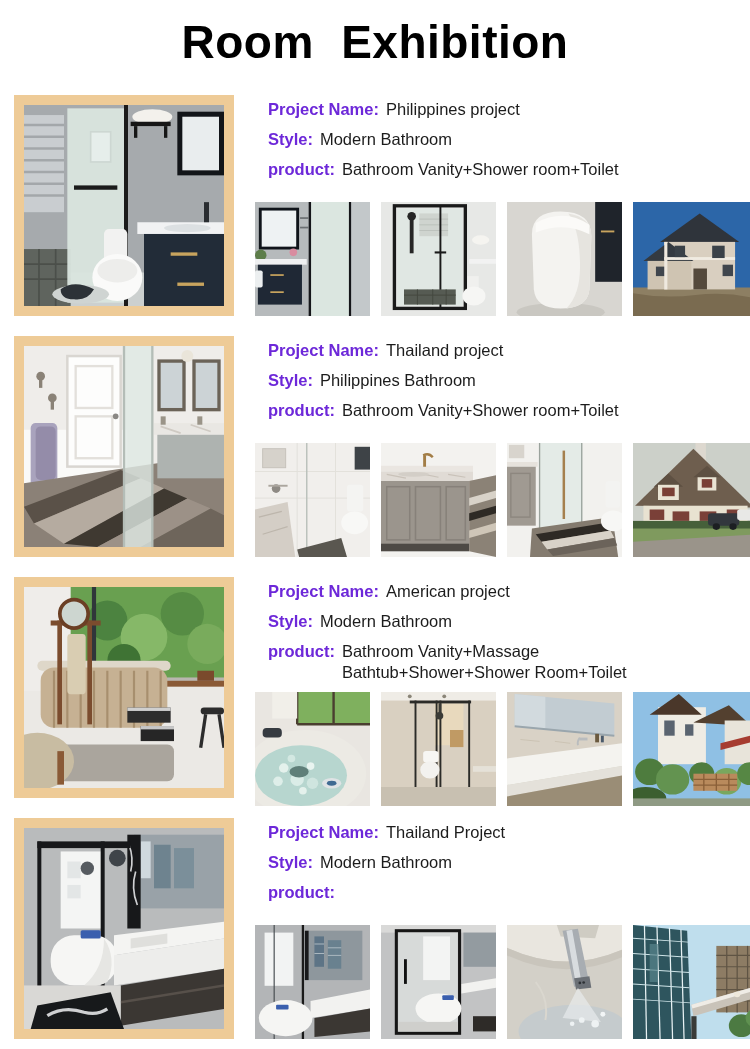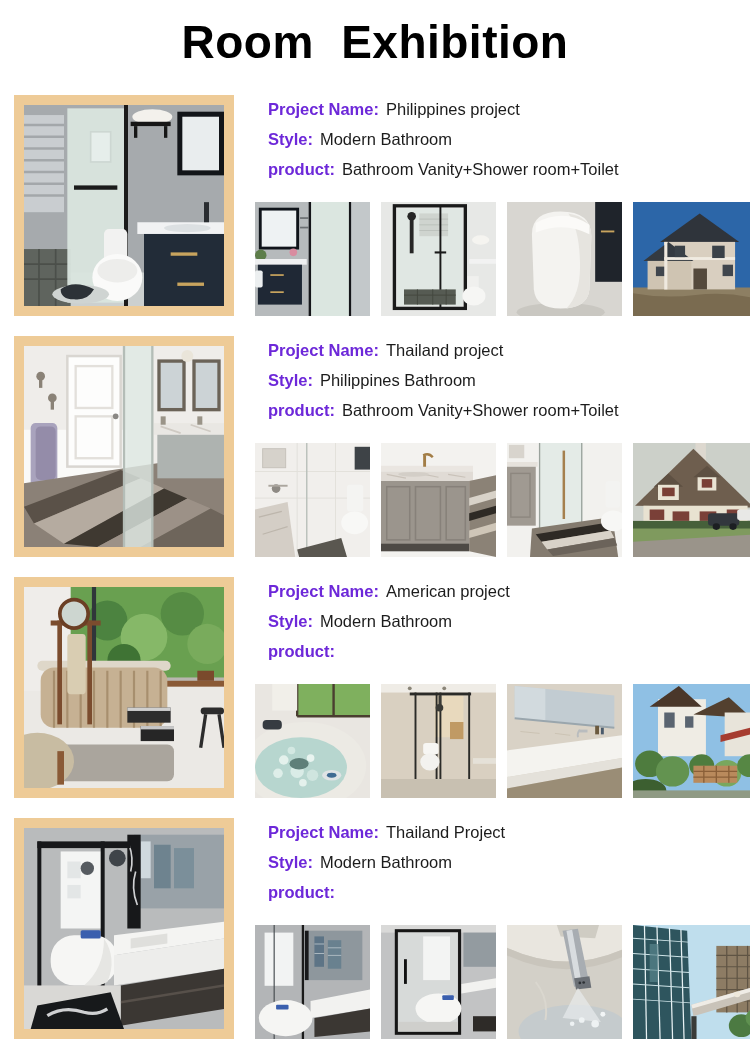--- a/index.html
+++ b/index.html
@@ -374,20 +374,21 @@
       <p class="row">
           <span class="lbl">Project Name:</span>
           <span class="val">American project</span>
         </p>
       <p class="row">
           <span class="lbl">Style:</span>
           <span class="val">Modern Bathroom</span>
         </p>
       <p class="row">
           <span class="lbl">product:</span>
+          <span class="val product-val">Bathroom Vanity+Massage Bathtub+Shower+Shower Room+Toilet</span>
         </p>
     </div>
     <div class="thumbs">
       <div class="thumb" title="massage-bathtub-bubbling-water">
         <svg viewBox="0 0 120 120" preserveAspectRatio="none">
           <rect width="120" height="120" fill="#e9e6e1"></rect>
           <rect x="44" y="0" width="76" height="34" fill="#7fb05e"></rect>
           <g stroke="#4a3e30" stroke-width="2.5">
               <line x1="44" y1="0" x2="44" y2="34"></line>
               <line x1="82" y1="0" x2="82" y2="34"></line>

